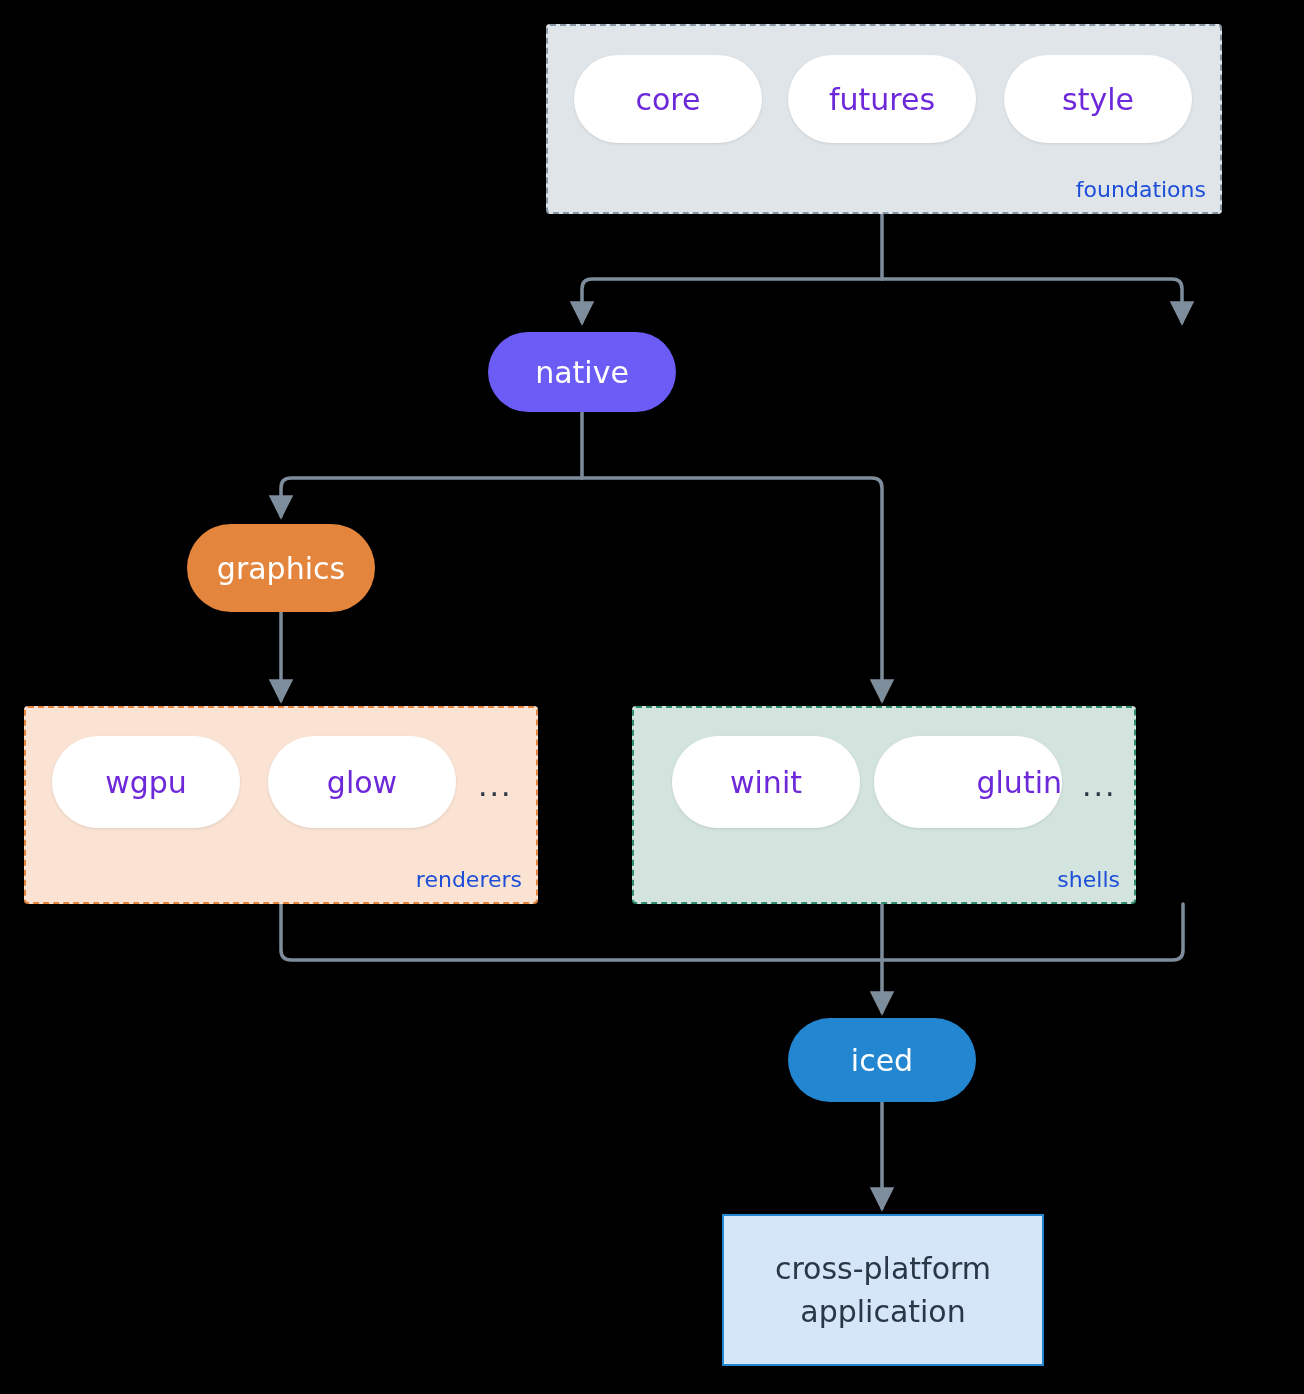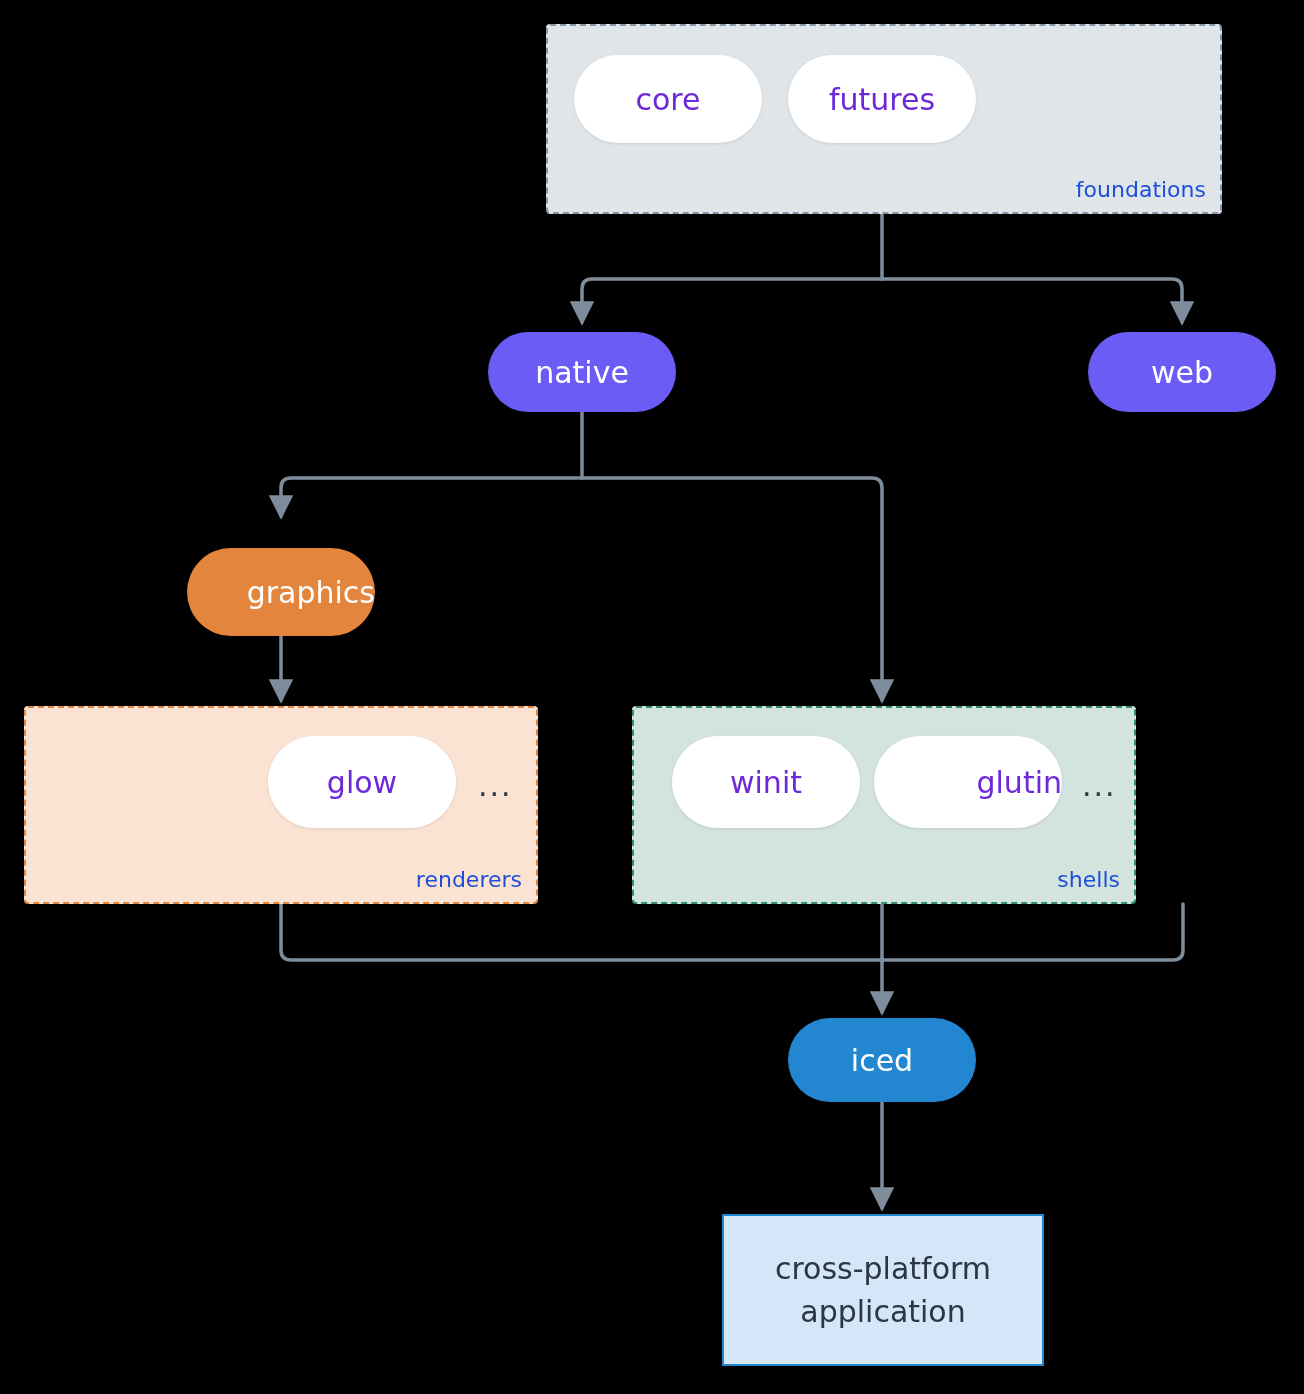--- a/index.html
+++ b/index.html
@@ -129,35 +129,38 @@
     </g>
   </svg>
 
   <div class="group-box group-foundations" style="left:546px; top:24px; width:676px; height:190px;">
     <div class="pill" style="left:26px; top:29px; width:188px; height:88px;">
       <span>core</span>
     </div>
     <div class="pill" style="left:240px; top:29px; width:188px; height:88px;">
       <span>futures</span>
     </div>
+    <div class="pill" style="left:456px; top:29px; width:188px; height:88px;">
+      <span>style</span>
+    </div>
     <div class="group-label">foundations</div>
   </div>
 
   <div class="node node-native" style="left:488px; top:332px; width:188px; height:80px;">
     <span>native</span>
   </div>
-  <div class="node node-web" style="left:1088px; top:332px; width:188px; height:80px;">
-    <span>web</span>
-  </div>
 
-  <div class="node node-graphics" style="left:187px; top:548px; width:188px; height:88px;justify-content:flex-end;">
+  <div class="node node-graphics" style="left:187px; top:524px; width:188px; height:88px;">
     <span>graphics</span>
   </div>
 
   <div class="group-box group-renderers" style="left:24px; top:706px; width:514px; height:198px;">
+    <div class="pill" style="left:26px; top:28px; width:188px; height:92px;">
+      <span>wgpu</span>
+    </div>
     <div class="pill" style="left:242px; top:28px; width:188px; height:92px;">
       <span>glow</span>
     </div>
     <div class="ellipsis" style="left:452px; top:60px;">...</div>
     <div class="group-label">renderers</div>
   </div>
 
   <div class="group-box group-shells" style="left:632px; top:706px; width:504px; height:198px;">
     <div class="pill" style="left:38px; top:28px; width:188px; height:92px;">
       <span>winit</span>

